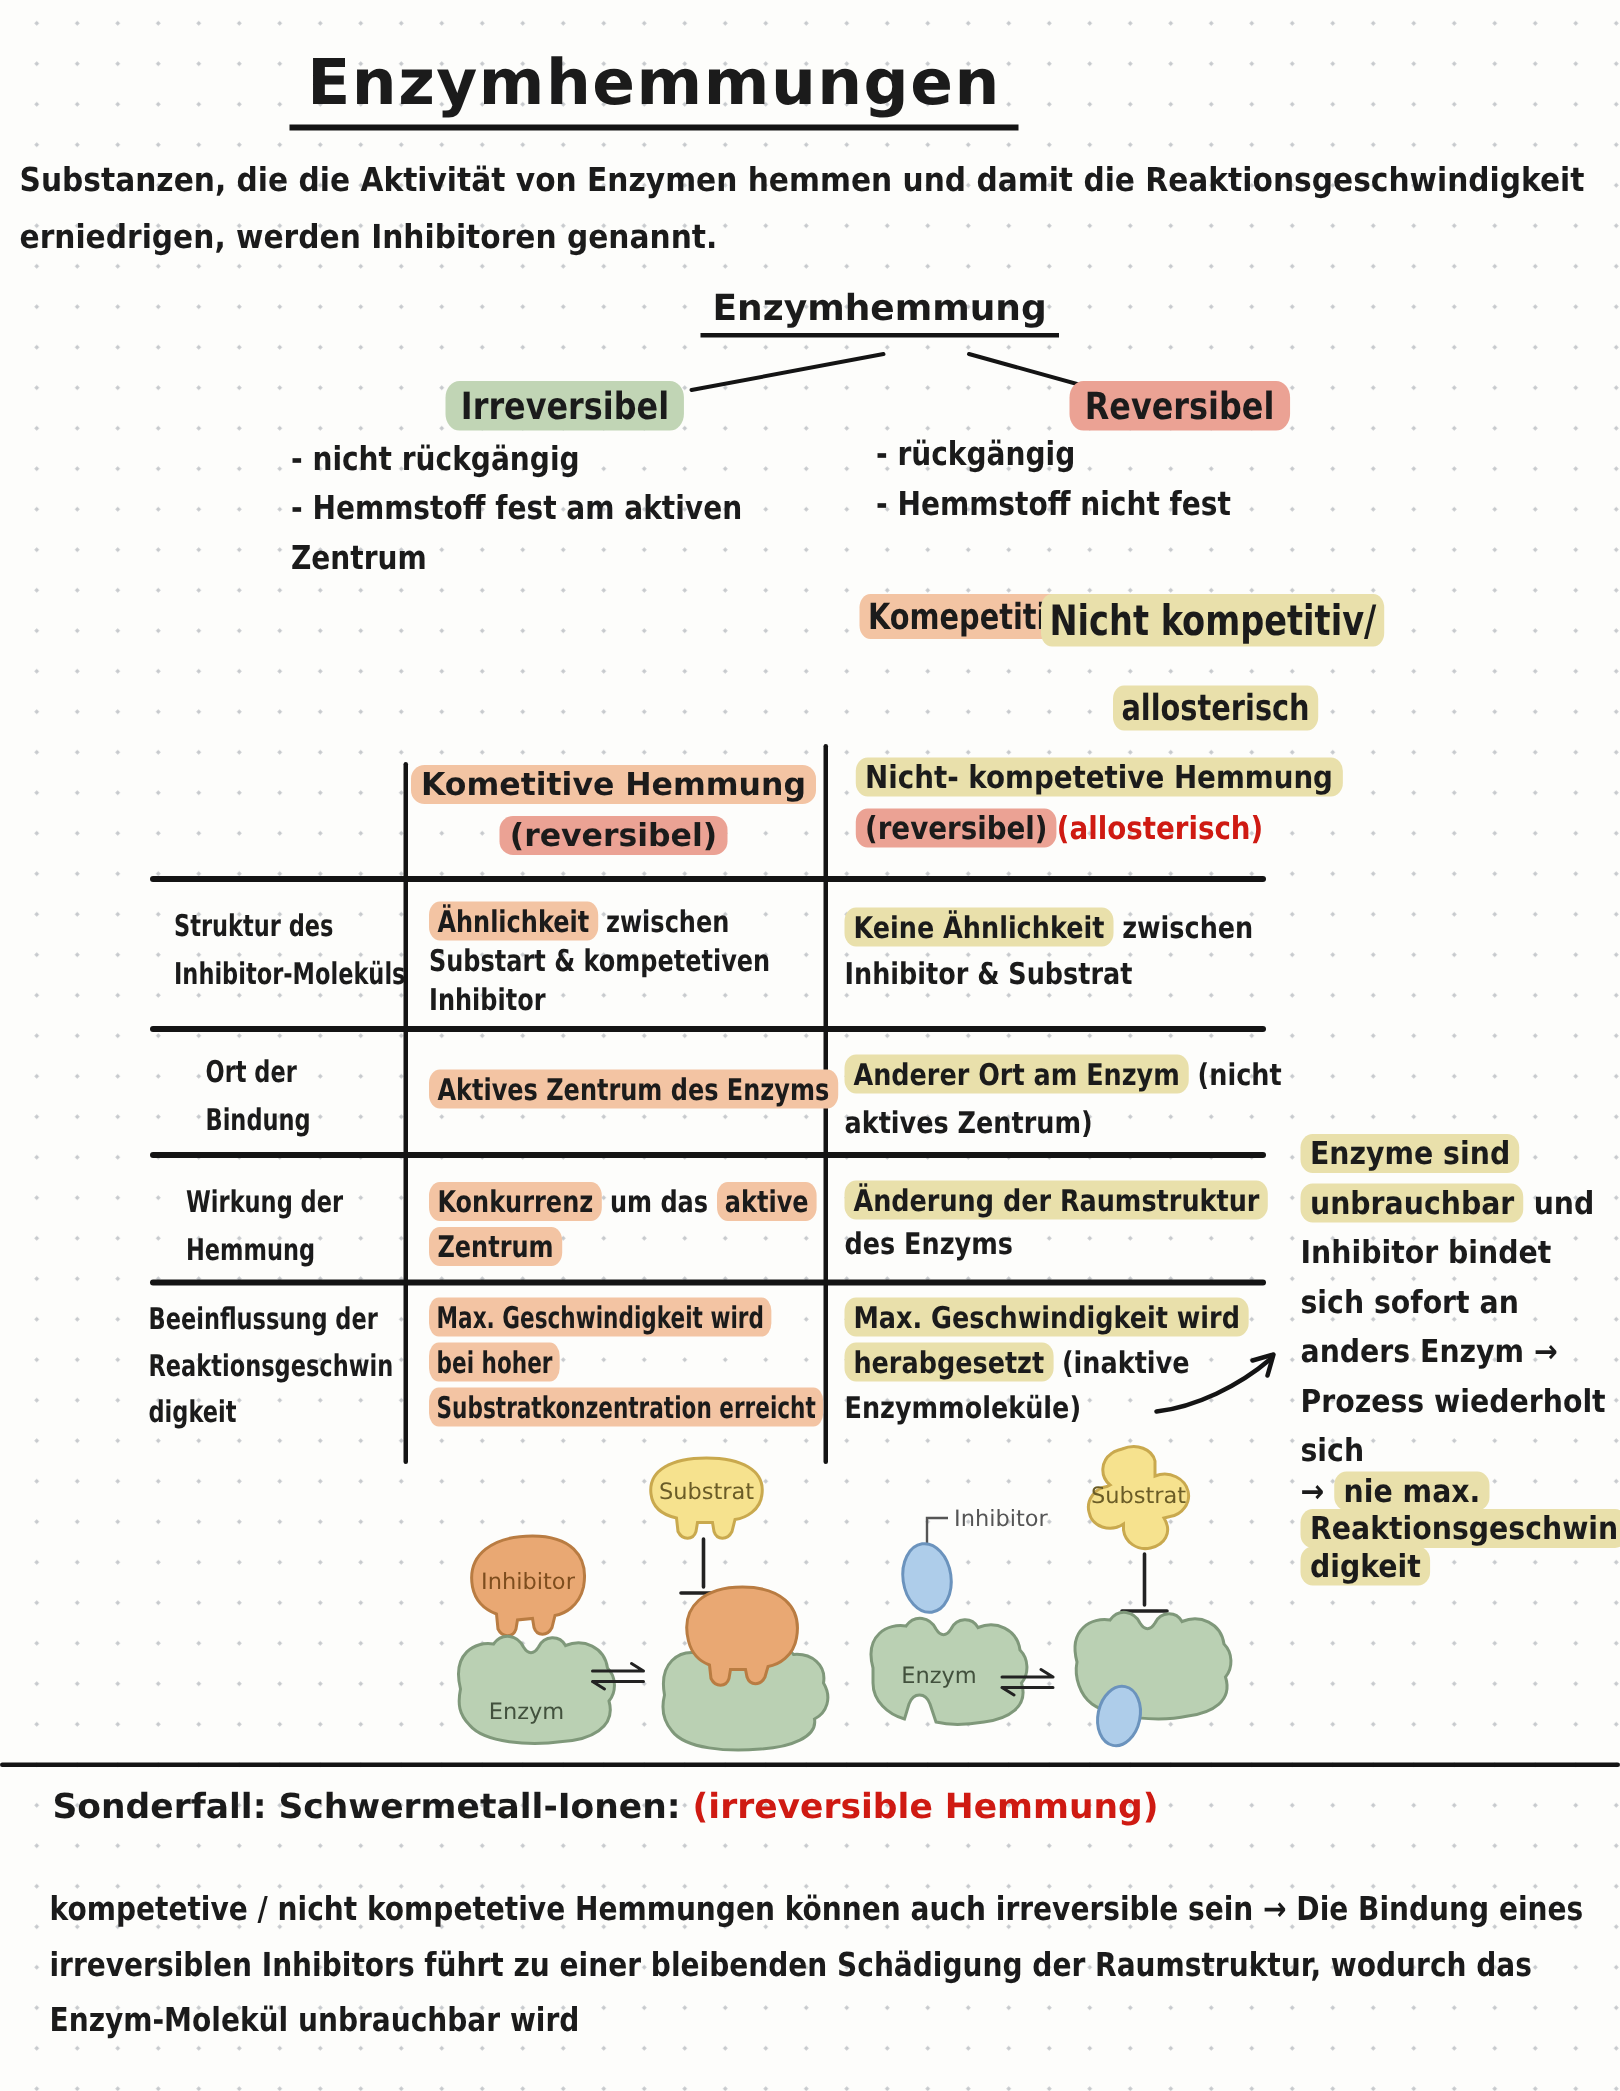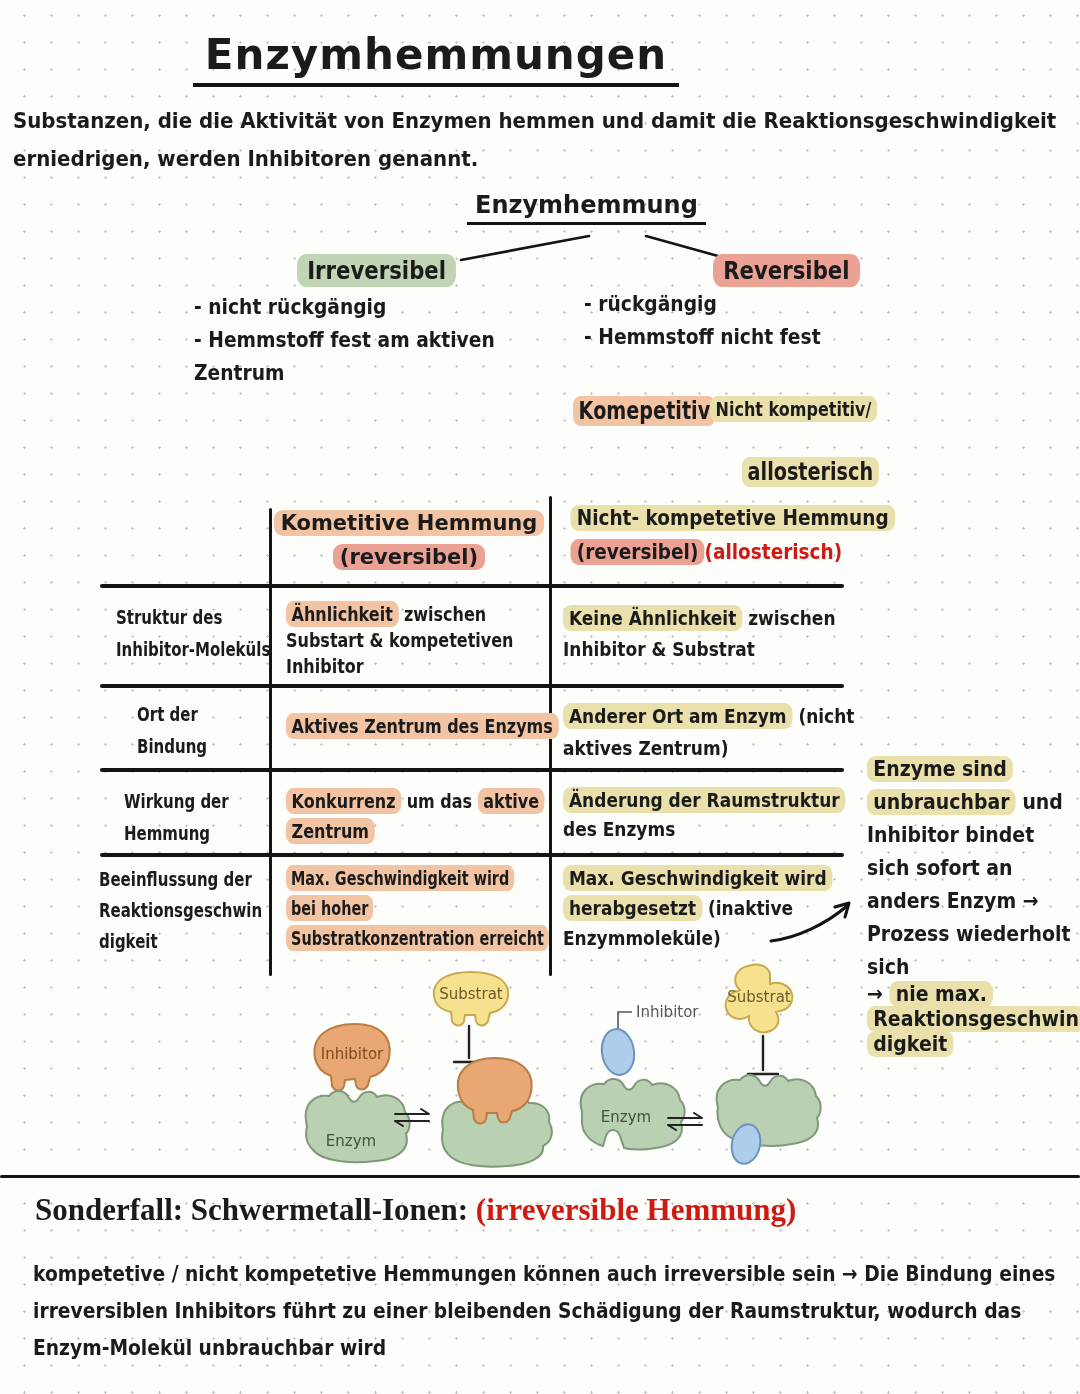--- a/index.html
+++ b/index.html
@@ -70,21 +70,21 @@
   <div>Zentrum</div>
 </div>
 <div class="abs cx85" style="left:584px;top:287px;font-size:22px;line-height:33px;">
   <div>- rückgängig</div>
   <div>- Hemmstoff nicht fest</div>
 </div>
 
 <div class="abs" style="left:573px;top:396px;font-size:24px;">
   <span class="hl hl-peach cx80" style="display:inline-block;">Komepetitiv</span>
 </div>
-<div class="abs" style="left:710px;top:396px;font-size:20px;">
+<div class="abs" style="left:694px;top:396px;font-size:28px;">
   <span class="hl hl-yellow cx80" style="display:inline-block;">Nicht kompetitiv/</span>
 </div>
 <div class="abs" style="left:742px;top:432px;font-size:24px;margin-top:25px;">
   <span class="hl hl-yellow cx80" style="display:inline-block;">allosterisch</span>
 </div>
 
 <div class="line-v" style="left:269px;top:508px;width:3px;height:468px;"></div>
 <div class="line-v" style="left:549px;top:496px;width:3px;height:480px;"></div>
 <div class="line-h" style="left:100px;top:584px;width:744px;height:4px;"></div>
 <div class="line-h" style="left:100px;top:684px;width:744px;height:4px;"></div>
@@ -192,20 +192,20 @@
   <path d="M 193 76 L 193 110 M 178 114 L 208 114" fill="none" stroke="#222" stroke-width="2.4" stroke-linecap="round"></path>
   <path d="M 12 152 C 6 130 22 122 34 124 C 40 116 50 118 54 126 C 57 131 61 131 64 126 C 68 118 78 118 82 125 C 94 120 108 126 110 140 C 116 146 116 156 111 162 C 116 178 102 186 86 188 C 74 190 62 190 54 188 L 50 176 C 47 168 39 168 36 176 L 33 186 C 22 183 12 174 12 162 Z" fill="#bad0b3" stroke="#7f987a" stroke-width="2"></path>
   <text class="diag-label" x="56" y="162" font-size="15" fill="#42513d" text-anchor="middle">Enzym</text>
   <path d="M 98 158 L 132 158 M 132 158 l -8 -5 M 132 165 L 98 165 M 98 165 l 8 5" fill="none" stroke="#222" stroke-width="2" stroke-linecap="round"></path>
   <path d="M 148 148 C 142 126 158 118 170 120 C 176 112 186 114 190 122 C 193 127 197 127 200 122 C 204 114 214 114 218 121 C 230 116 244 122 246 136 C 252 142 252 152 247 158 C 252 174 238 182 222 184 C 204 188 172 186 158 176 C 150 170 146 158 148 148 Z" fill="#bad0b3" stroke="#7f987a" stroke-width="2"></path>
   <ellipse cx="176" cy="184" rx="14" ry="20" transform="rotate(12 176 184)" fill="#aecdea" stroke="#6b93bd" stroke-width="2"></ellipse>
 </svg>
 
 <div class="line-h" style="left:0;top:1175px;width:1080px;height:3px;"></div>
 
-<div class="abs" style="left:35px;top:1192px;font-size:31px;font-family:Liberation Serif, serif;">
+<div class="abs" style="left:35px;top:1192px;font-size:23px;">
   <span>Sonderfall: Schwermetall-Ionen: </span><span class="red">(irreversible Hemmung)</span>
 </div>
 <div class="abs cx85" style="left:33px;top:1255px;font-size:22px;line-height:37px;">
   <div>kompetetive / nicht kompetetive Hemmungen können auch irreversible sein → Die Bindung eines</div>
   <div>irreversiblen Inhibitors führt zu einer bleibenden Schädigung der Raumstruktur, wodurch das</div>
   <div>Enzym-Molekül unbrauchbar wird</div>
 </div>
 
 </body></html>

